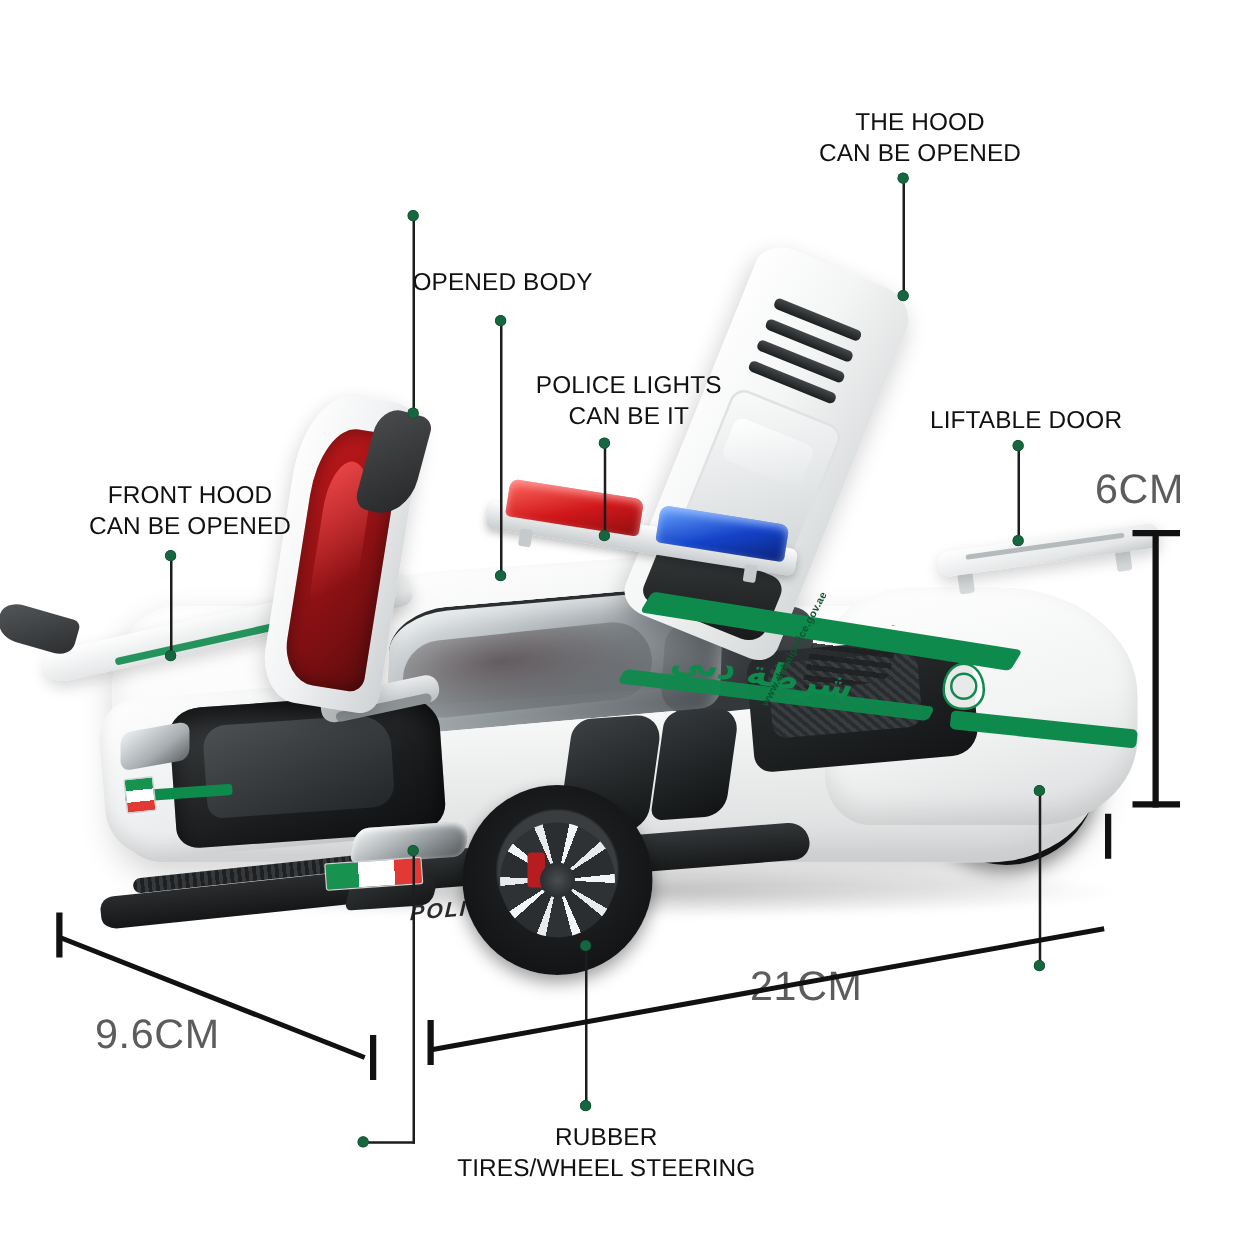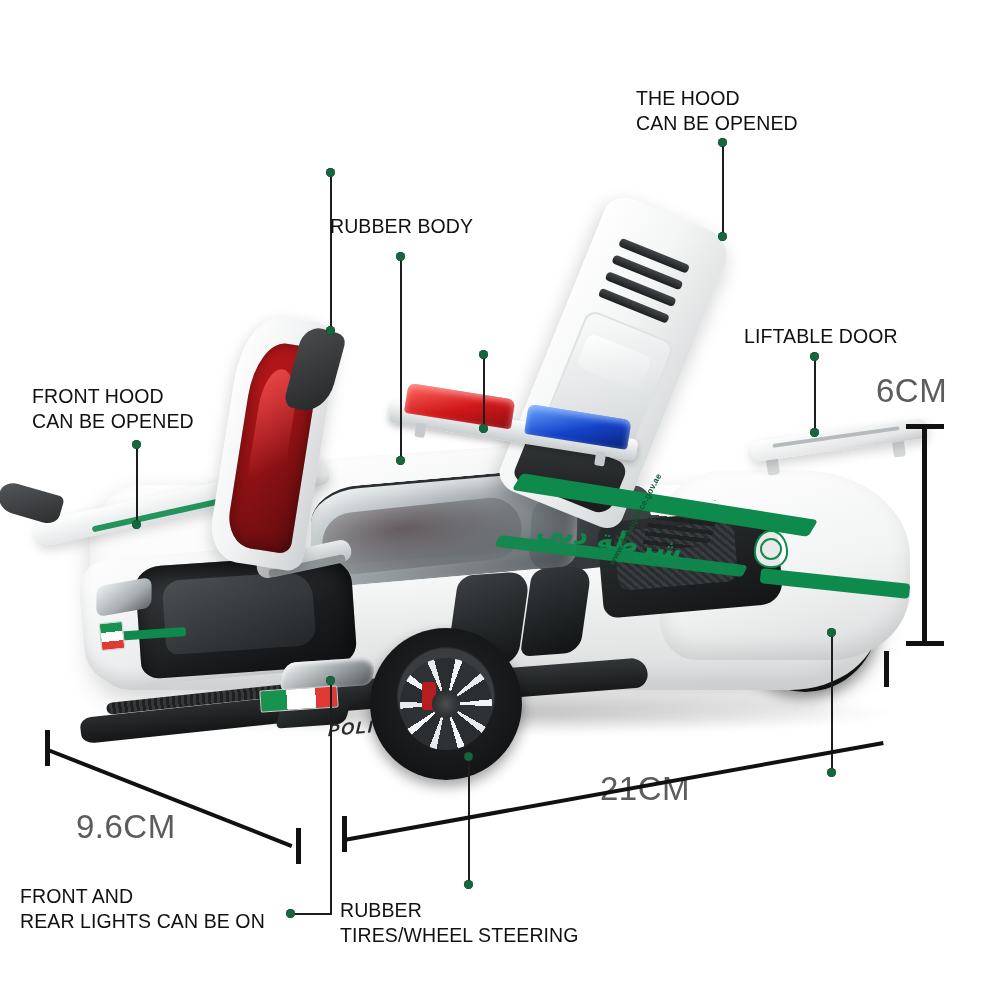--- a/index.html
+++ b/index.html
@@ -2,21 +2,21 @@
 <html><head>
 <meta charset="utf-8">
 <style>
   html,body{margin:0;padding:0;background:#fff;}
   body{width:1000px;height:1000px;overflow:hidden;
        font-family:"Liberation Sans","DejaVu Sans",sans-serif;}
   #stage{position:relative;width:1000px;height:1000px;background:#ffffff;}
 
   
   .callout{position:absolute;color:#111;font-size:19.5px;line-height:25px;
-           letter-spacing:.1px;white-space:pre;font-weight:400;}
+           letter-spacing:.1px;white-space:pre;text-align:center;font-weight:400;}
   .dimtext{position:absolute;color:#5c5c5c;font-size:33px;font-weight:400;
            letter-spacing:.5px;white-space:pre;}
 
   
   .leader{position:absolute;background:#1d1d1d;}
   .vline{width:1.6px;}
   .hline{height:1.6px;}
   .dot{position:absolute;width:9px;height:9px;border-radius:50%;
        background:#16663f;box-shadow:0 0 0 .5px #0d4a2c inset;}
 
@@ -441,46 +441,46 @@
   <div class="leader vline" style="left:330px;top:172px;height:160px;"></div>
   <div class="dot" style="left:326px;top:168px;"></div>
   <div class="dot" style="left:326px;top:326px;"></div>
 
   <div class="callout" style="left:636px;top:86px;width:200px;">THE HOOD
 CAN BE OPENED</div>
   <div class="leader vline" style="left:722px;top:142px;height:96px;"></div>
   <div class="dot" style="left:718px;top:138px;"></div>
   <div class="dot" style="left:718px;top:232px;"></div>
 
-  <div class="callout" style="left:330px;top:214px;width:140px;">RUBBER BODY</div>
+  <div class="callout" style="left:330px;top:214px;width:140px;">OPENED BODY</div>
   <div class="leader vline" style="left:400px;top:256px;height:204px;"></div>
   <div class="dot" style="left:396px;top:252px;"></div>
   <div class="dot" style="left:396px;top:456px;"></div>
 
+  <div class="callout" style="left:418px;top:296px;width:170px;">POLICE LIGHTS
+CAN BE IT</div>
   <div class="leader vline" style="left:483px;top:354px;height:76px;"></div>
   <div class="dot" style="left:479px;top:350px;"></div>
   <div class="dot" style="left:479px;top:424px;"></div>
 
   <div class="callout" style="left:744px;top:324px;width:140px;">LIFTABLE DOOR</div>
   <div class="leader vline" style="left:814px;top:356px;height:78px;"></div>
   <div class="dot" style="left:810px;top:352px;"></div>
   <div class="dot" style="left:810px;top:428px;"></div>
 
-  <div class="callout" style="left:32px;top:384px;width:200px;">FRONT HOOD
+  <div class="callout" style="left:52px;top:384px;width:200px;">FRONT HOOD
 CAN BE OPENED</div>
   <div class="leader vline" style="left:136px;top:444px;height:82px;"></div>
   <div class="dot" style="left:132px;top:440px;"></div>
   <div class="dot" style="left:132px;top:520px;"></div>
 
   <div class="leader vline" style="left:831px;top:632px;height:140px;"></div>
   <div class="dot" style="left:827px;top:628px;"></div>
   <div class="dot" style="left:827px;top:768px;"></div>
 
-  <div class="callout" style="left:20px;top:884px;width:260px;">FRONT AND
-REAR LIGHTS CAN BE ON</div>
   <div class="leader vline" style="left:330px;top:680px;height:235px;"></div>
   <div class="leader hline" style="left:290px;top:913px;width:42px;"></div>
   <div class="dot" style="left:286px;top:909px;"></div>
   <div class="dot" style="left:326px;top:676px;"></div>
 
   <div class="callout" style="left:340px;top:898px;width:290px;">RUBBER
 TIRES/WHEEL STEERING</div>
   <div class="leader vline" style="left:468px;top:756px;height:128px;"></div>
   <div class="dot" style="left:464px;top:752px;"></div>
   <div class="dot" style="left:464px;top:880px;"></div>

